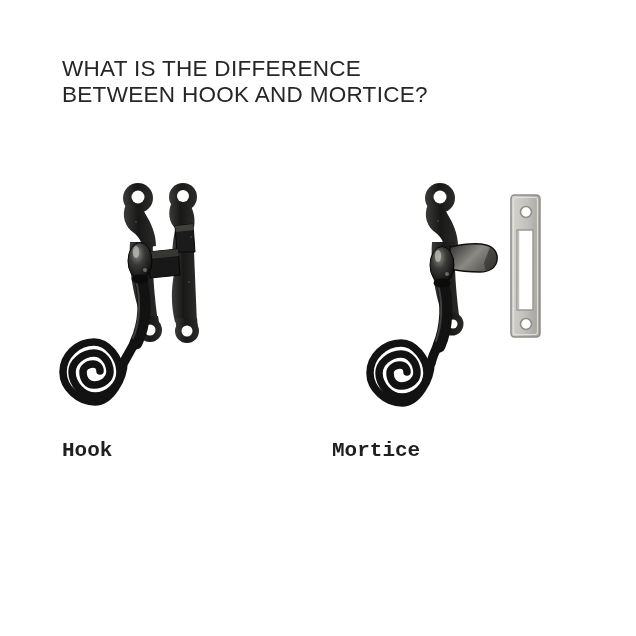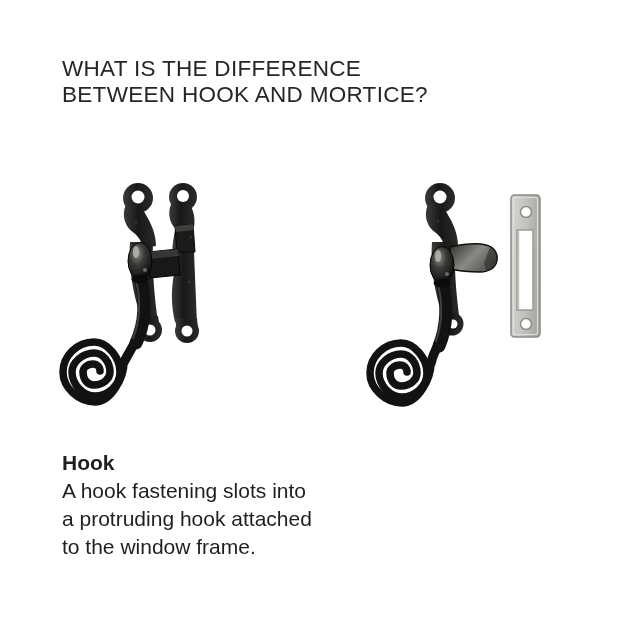--- a/index.html
+++ b/index.html
@@ -22,23 +22,23 @@
     letter-spacing: 0.3px;
     color: var(--color-title-text, #262626);
     white-space: pre-line;
   }
   .figure { position: absolute; }
   .figure-hook { left: 58px; top: 182px; width: 170px; height: 228px; }
   .figure-mortice { left: 362px; top: 183px; width: 190px; height: 225px; }
   .figure svg { display: block; width: 100%; height: 100%; }
   .caption {
     position: absolute;
-    top: 449px;
+    top: 437px;
     color: var(--color-body-text, #1f1f1f);
-    font-family: Liberation Sans, sans-serif;
+    font-family: Liberation Mono, monospace;
   }
   .caption-hook { left: 62px; }
   .caption-mortice { left: 332px; }
   .caption h2 {
     margin: 0;
     font-size: 21px;
     line-height: 28px;
     font-weight: 700;
   }
   .caption p {
@@ -175,21 +175,19 @@
         <rect x="155" y="47" width="16" height="80" fill="#ffffff" stroke="#9b9993" stroke-width="1.5"></rect>
         <path d="M156.5,48 L156.5,126" stroke="#c2c0bb" stroke-width="1.5"></path>
         <circle cx="164" cy="29" r="5.5" fill="#ffffff" stroke="#8e8c88" stroke-width="1.5"></circle>
         <circle cx="164" cy="141" r="5.5" fill="#ffffff" stroke="#8e8c88" stroke-width="1.5"></circle>
       </g>
     </svg>
   </div>
 
   <div class="caption caption-hook">
     <h2>Hook</h2>
-    <p>A hook fastening slots into
-a protruding hook attached
-to the window frame.</p>
   </div>
 
   <div class="caption caption-mortice">
+    <h2>Mortice</h2>
   </div>
 
 </div>
 
 </body></html>

